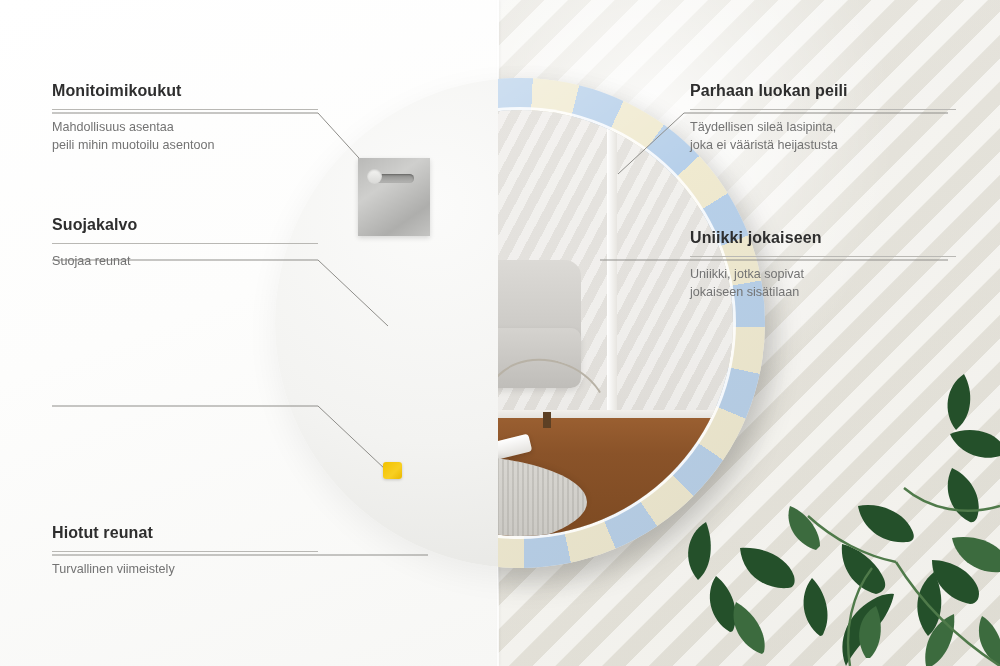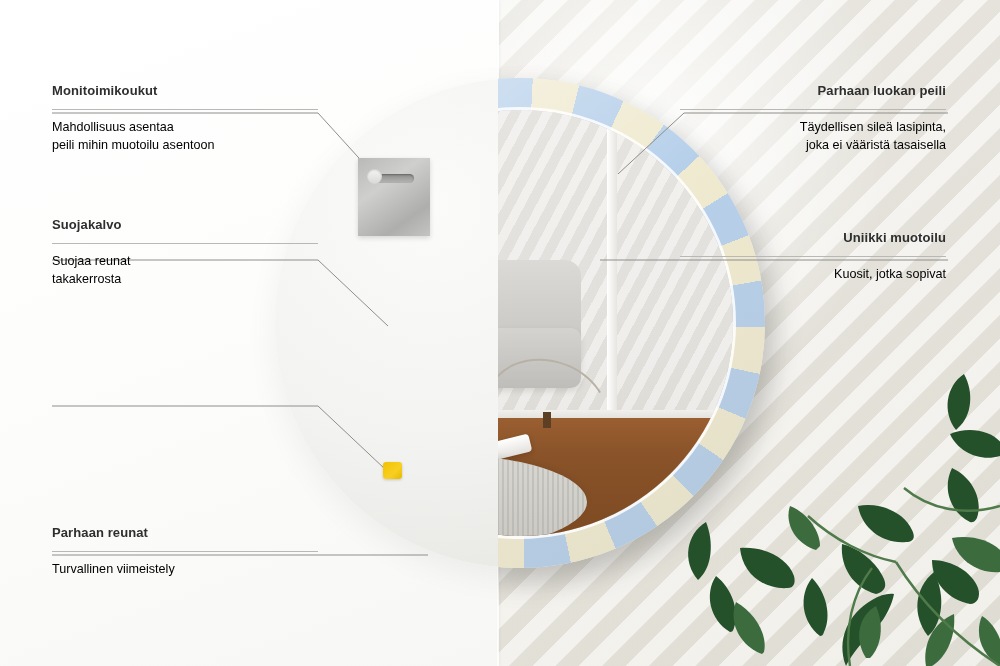--- a/index.html
+++ b/index.html
@@ -79,27 +79,27 @@
      background:linear-gradient(180deg,#ffffff,#e3e1dd);transform:rotate(-14deg);
      box-shadow:0 2px 5px rgba(0,0,0,.15);}
   .wall-edge{position:absolute;left:300px;top:0;width:10px;height:340px;
      background:linear-gradient(90deg,#ffffff,#e7e5e0);}
 
   
   .leaves{position:absolute;right:0;bottom:0;width:330px;height:330px;pointer-events:none;}
 
   
   .callout{position:absolute;}
-  .callout .title{font-size:13px;font-weight:bold;color:#2e2e2e;letter-spacing:.1px;
+  .callout .title{font-size:16px;font-weight:bold;color:#2e2e2e;letter-spacing:.1px;
      line-height:18px;margin:0 0 9px 0;}
   .callout .rule{height:1px;background:#b9b8b4;width:100%;}
-  .callout .desc{font-size:12.6px;line-height:17.5px;color:#000000;margin-top:9px;
+  .callout .desc{font-size:12.6px;line-height:17.5px;color:#737373;margin-top:9px;
      font-weight:400;}
   .left-callout{left:52px;width:266px;text-align:left;}
-  .right-callout{right:54px;width:266px;text-align:right;}
+  .right-callout{right:44px;width:266px;}
 
   .conn{position:absolute;overflow:visible;pointer-events:none;}
 
   .hook{position:absolute;left:358px;top:158px;width:72px;height:78px;
      background:linear-gradient(145deg,#b9b9b7 0%,#cfcfcd 35%,#aeaeac 75%,#c4c4c2 100%);
      box-shadow:0 2px 5px rgba(0,0,0,.14);}
   .hook-slot{position:absolute;left:12px;top:16px;width:44px;height:9px;border-radius:5px;
      background:linear-gradient(180deg,#8e8e8c,#b5b5b3);box-shadow:inset 0 1px 2px rgba(0,0,0,.3);}
   .hook-slot:after{content:"";position:absolute;left:-3px;top:-5px;width:15px;height:15px;border-radius:50%;
      background:linear-gradient(180deg,#f5f5f3,#d8d8d6);box-shadow:inset 0 1px 2px rgba(0,0,0,.18);}
@@ -202,43 +202,43 @@
       <div>Mahdollisuus asentaa</div>
       <div>peili mihin muotoilu asentoon</div>
     </div>
   </div>
 
   <div class="callout left-callout" style="top:216px">
     <div class="title">Suojakalvo</div>
     <div class="rule"></div>
     <div class="desc">
       <div>Suojaa reunat</div>
-      <div>takakerrosta</div>
     </div>
   </div>
 
 
   <div class="callout left-callout" style="top:524px">
-    <div class="title">Parhaan reunat</div>
+    <div class="title">Hiotut reunat</div>
     <div class="rule"></div>
     <div class="desc">
       <div>Turvallinen viimeistely</div>
     </div>
   </div>
 
   <div class="callout right-callout" style="top:82px">
     <div class="title">Parhaan luokan peili</div>
     <div class="rule"></div>
     <div class="desc">
       <div>Täydellisen sileä lasipinta,</div>
-      <div>joka ei vääristä tasaisella</div>
+      <div>joka ei vääristä heijastusta</div>
     </div>
   </div>
 
   <div class="callout right-callout" style="top:229px">
-    <div class="title">Uniikki muotoilu</div>
-    <div class="rule"></div>
-    <div class="desc">
-      <div>Kuosit, jotka sopivat</div>
+    <div class="title">Uniikki jokaiseen</div>
+    <div class="rule"></div>
+    <div class="desc">
+      <div>Uniikki, jotka sopivat</div>
+      <div>jokaiseen sisätilaan</div>
     </div>
   </div>
 
 </div>
 
 </body></html>

